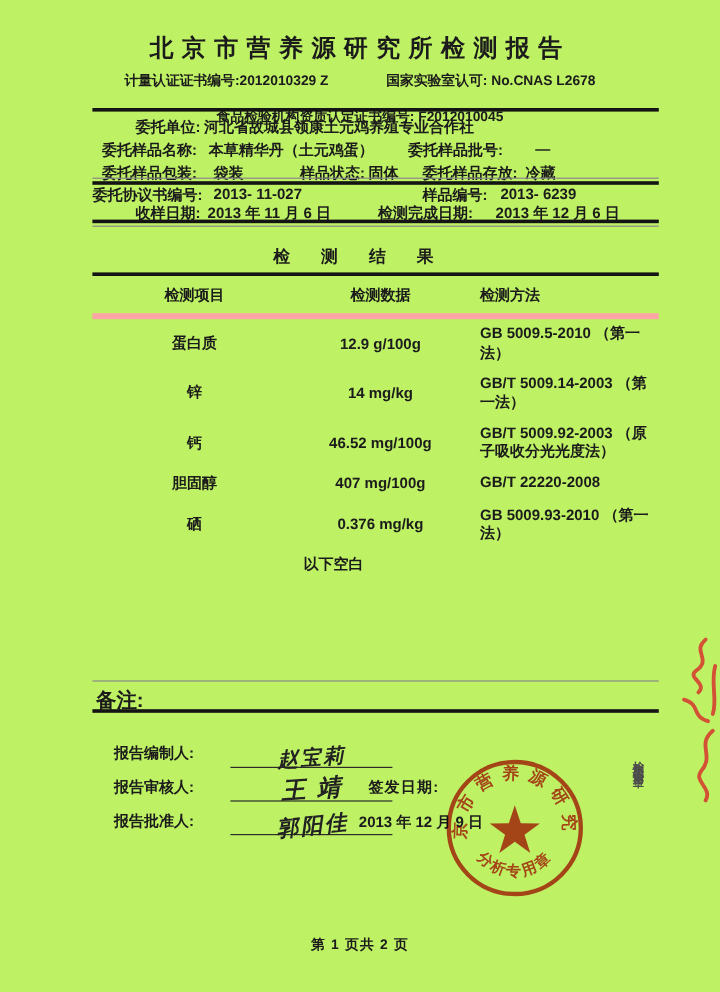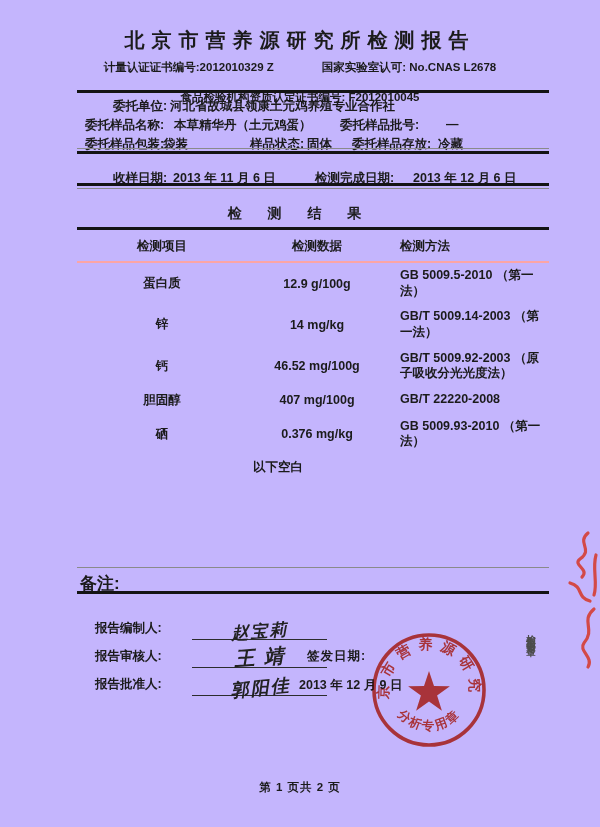--- a/index.html
+++ b/index.html
@@ -3,21 +3,21 @@
 <meta charset="utf-8">
 <style>
   * { margin:0; padding:0; box-sizing:border-box; }
   html,body { width:600px; height:827px; }
   body {
     font-family:"Liberation Sans","DejaVu Sans",sans-serif;
     background:#f3f2ee;
   }
   .page {
     position:relative; width:600px; height:827px;
-    background:#c4b5fd; color:#1b1b1b; overflow:hidden;
+    background:#bef264; color:#1b1b1b; overflow:hidden;
   }
   .rule { position:absolute; background:#141414; }
   .rule.thin  { height:1px; background:#8a8a8a; }
   .rule.thick { height:2.5px; }
 
   .title {
     position:absolute; top:27px; left:0; width:100%;
     text-align:center; font-size:20px; font-weight:bold; letter-spacing:7px;
   }
   .cert-line {
@@ -36,21 +36,21 @@
 
   .section-title {
     position:absolute; top:205px; left:0; width:100%;
     text-align:center; font-size:14px; font-weight:bold; letter-spacing:11px;
   }
 
   .rtable { position:absolute; top:235px; left:77px; width:472px;
     font-size:12.5px; font-weight:600; }
   .trow { display:grid; grid-template-columns:170px 140px 162px; align-items:center;
     padding:5px 0; }
-  .trow.head { padding:3px 0 6px 0; border-bottom:2px solid #fca5a5; }
+  .trow.head { padding:3px 0 6px 0; border-bottom:5px solid #fca5a5; }
   .tc-item  { text-align:center; }
   .tc-value { text-align:center; }
   .tc-method{ text-align:left; padding-left:13px; line-height:1.25; }
   .end-note { margin:4px 0 0 176px; font-size:12.5px; font-weight:600; }
 
   .remark-label { position:absolute; left:80px; top:572px;
     font-size:17px; font-weight:600; }
 
   .sig-block { position:absolute; left:95px; top:612px; }
   .sig-row { display:flex; align-items:flex-end; height:28px; }
@@ -95,29 +95,35 @@
     <span style="left:97px;">本草精华丹（土元鸡蛋）</span>
     <span style="left:263px;">委托样品批号:</span>
     <span style="left:369px;">—</span>
   </div>
   <div class="info-row" style="top:98px;">
     <span style="left:36px;">委托单位:</span>
     <span style="left:93px;">河北省故城县领康土元鸡养殖专业合作社</span>
   </div>
   <div class="info-row" style="top:136px;">
     <span style="left:8px;">委托样品包装:</span>
-    <span style="left:86px;">袋装</span>
+    <span style="left:101px;">袋装</span>
     <span style="left:173px;">样品状态:</span>
     <span style="left:230px;">固体</span>
     <span style="left:275px;">委托样品存放:</span>
     <span style="left:361px;">冷藏</span>
   </div>
   <div class="rule thin" style="top:148px;left:77px;width:472px;"></div>
   <div class="rule thick" style="top:151px;left:77px;width:472px;"></div>
 
+  <div class="info-row" style="top:155px;">
+    <span style="left:0;">委托协议书编号:</span>
+    <span style="left:101px;">2013- 11-027</span>
+    <span style="left:275px;">样品编号:</span>
+    <span style="left:340px;">2013- 6239</span>
+  </div>
   <div class="info-row" style="top:170px;">
     <span style="left:36px;">收样日期:</span>
     <span style="left:96px;">2013 年 11 月 6 日</span>
     <span style="left:238px;">检测完成日期:</span>
     <span style="left:336px;">2013 年 12 月 6 日</span>
   </div>
   <div class="rule thick" style="top:183px;left:77px;width:472px;"></div>
   <div class="rule thin" style="top:188px;left:77px;width:472px;"></div>
 
   <div class="section-title">检 测 结 果</div>

